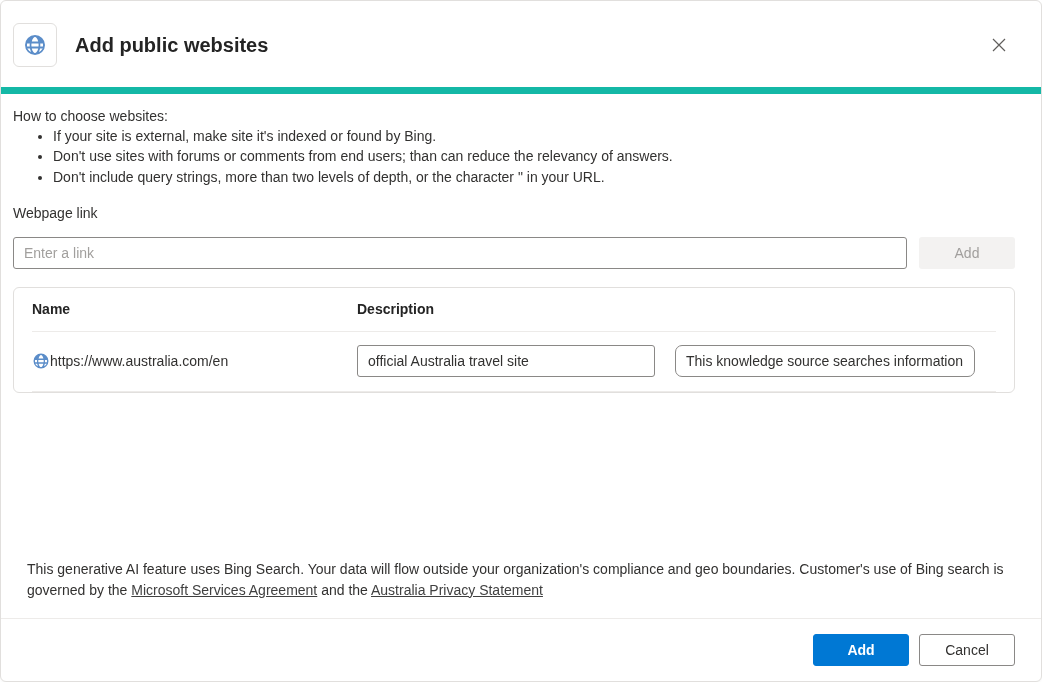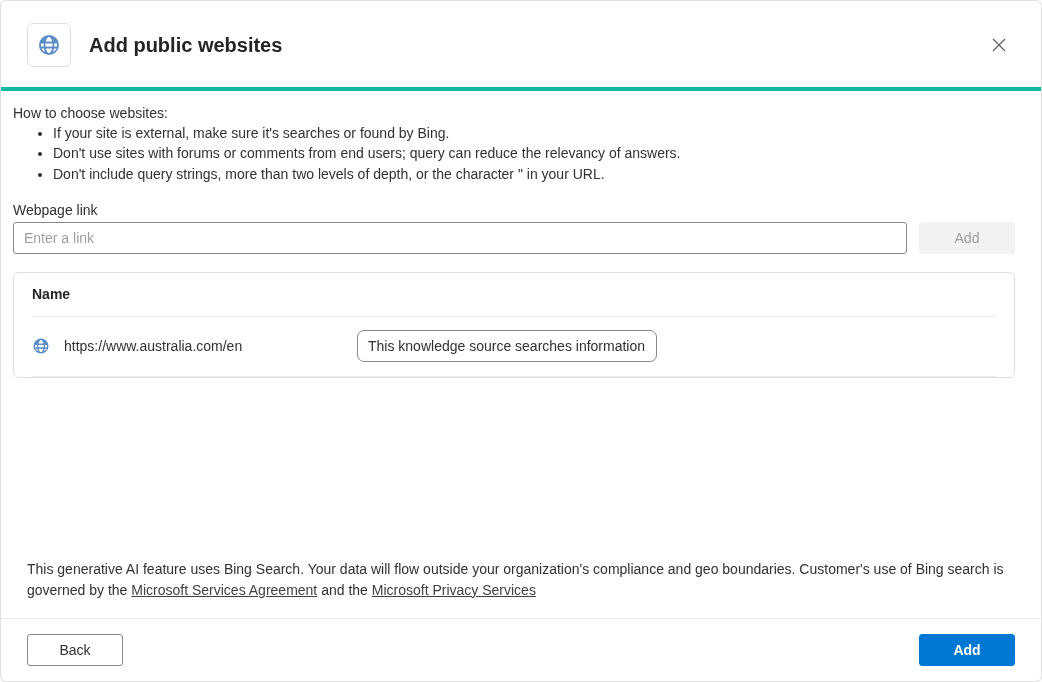--- a/index.html
+++ b/index.html
@@ -15,22 +15,22 @@
     border: 1px solid #e1dfdd;
     border-radius: 6px;
     display: flex;
     flex-direction: column;
     background: #fff;
     box-shadow: 0 1px 2px rgba(0,0,0,0.04);
   }
   .dialog-header {
     display: flex;
     align-items: center;
-    padding: 22px 26px 20px 26px;
-    border-bottom: 4px solid #14b8a6;
+    padding: 22px 26px 20px 12px;
+    border-bottom: 7px solid #14b8a6;
   }
   .header-icon-box {
     width: 44px;
     height: 44px;
     border: 1px solid #e1dfdd;
     border-radius: 6px;
     display: flex;
     align-items: center;
     justify-content: center;
     margin-right: 18px;
@@ -63,21 +63,21 @@
   .tips {
     list-style: disc;
     padding-left: 40px;
     margin-bottom: 18px;
     color: #323130;
   }
   .tips li { line-height: 1.45; }
   .field-label {
     font-size: 14px;
     color: #323130;
-    margin-bottom: 4px;
+    margin-bottom: 16px;
     display: block;
   }
   .link-row {
     display: flex;
     gap: 12px;
     margin-bottom: 18px;
   }
   .link-input {
     flex: 1;
     height: 32px;
@@ -118,21 +118,20 @@
   .col-desc { flex: 1; }
   .table-row {
     display: flex;
     align-items: center;
     height: 60px;
     border-bottom: 1px solid #edebe9;
   }
   .row-link-cell {
     display: flex;
     align-items: center;
-    gap: 14px;
   }
   .row-link-text { color: #323130; }
   .cell-input {
     width: 298px;
     height: 32px;
     border: 1px solid #8a8886;
     border-radius: 3px;
     padding: 0 10px;
     font-size: 14px;
     color: #323130;
@@ -192,55 +191,59 @@
     <button class="close-btn">
       <svg width="14" height="14" viewBox="0 0 14 14">
         <path d="M1 1 L13 13 M13 1 L1 13" stroke="#605e5c" stroke-width="1.2" fill="none"></path>
       </svg>
     </button>
   </div>
 
   <div class="dialog-body">
     <div class="intro-text">How to choose websites:</div>
     <ul class="tips">
-      <li>If your site is external, make sure it's searches or found by Bing.</li>
-      <li>Don't use sites with forums or comments from end users; query can reduce the relevancy of answers.</li>
+      <li>If your site is external, make site it's indexed or found by Bing.</li>
+      <li>Don't use sites with forums or comments from end users; than can reduce the relevancy of answers.</li>
       <li>Don't include query strings, more than two levels of depth, or the character " in your URL.</li>
     </ul>
 
     <label class="field-label">Webpage link</label>
     <div class="link-row">
       <input class="link-input" type="text" placeholder="Enter a link" style="">
       <button class="add-link-btn" disabled="">Add</button>
     </div>
 
     <div class="table-card">
       <div class="table-head">
         <div class="col-link">Name</div>
+        <div class="col-desc">Description</div>
       </div>
       <div class="table-row">
         <div class="col-link row-link-cell">
           <svg class="globe-svg" width="18" height="18" viewBox="0 0 24 24">
             <g fill="#5b8dc9">
               <path d="M12 2a10 10 0 1 0 0 20 10 10 0 0 0 0-20zm0 2c1.2 0 2.5 1.7 3.2 4.5H8.8C9.5 5.7 10.8 4 12 4zm-4.9 1.1A8 8 0 0 0 4.3 8.5h2.6c.3-1.3.7-2.5 1.2-3.4zM16.9 5.1c.5.9.9 2.1 1.2 3.4h2.6a8 8 0 0 0-3.8-3.4zM4 12c0-.5 0-1 .1-1.5h2.7c-.1.5-.1 1-.1 1.5s0 1 .1 1.5H4.1A8.4 8.4 0 0 1 4 12zm4.5-1.5h7c.1.5.1 1 .1 1.5s0 1-.1 1.5h-7c-.1-.5-.1-1-.1-1.5s0-1 .1-1.5zm8.7 0h2.7c.1.5.1 1 .1 1.5s0 1-.1 1.5h-2.7c.1-.5.1-1 .1-1.5s0-1-.1-1.5zM4.3 15.5h2.6c.3 1.3.7 2.5 1.2 3.4a8 8 0 0 1-3.8-3.4zm4.5 0h6.4c-.7 2.8-2 4.5-3.2 4.5s-2.5-1.7-3.2-4.5zm8.3 0h2.6a8 8 0 0 1-3.8 3.4c.5-.9.9-2.1 1.2-3.4z"></path>
             </g>
           </svg>
           <span class="row-link-text">https://www.australia.com/en</span>
         </div>
+        <div class="col-name">
+          <input class="cell-input" type="text" value="official Australia travel site" style="">
+        </div>
         <div class="col-desc">
           <input class="cell-input desc" type="text" value="This knowledge source searches information" style="">
         </div>
       </div>
     </div>
 
     <div class="spacer"></div>
   </div>
 
   <div class="disclaimer">
-    <span>This generative AI feature uses Bing Search. Your data will flow outside your organization's compliance and geo boundaries. Customer's use of Bing search is governed by the </span><a href="#">Microsoft Services Agreement</a><span> and the </span><a href="#">Microsoft Privacy Services</a>
+    <span>This generative AI feature uses Bing Search. Your data will flow outside your organization's compliance and geo boundaries. Customer's use of Bing search is governed by the </span><a href="#">Microsoft Services Agreement</a><span> and the </span><a href="#">Australia Privacy Statement</a>
   </div>
 
   <div class="dialog-footer">
-    <button class="btn btn-default">Back</button>
     <div class="footer-spacer"></div>
     <button class="btn btn-primary">Add</button>
+    <button class="btn btn-default">Cancel</button>
   </div>
 </div>
 
 </body></html>

